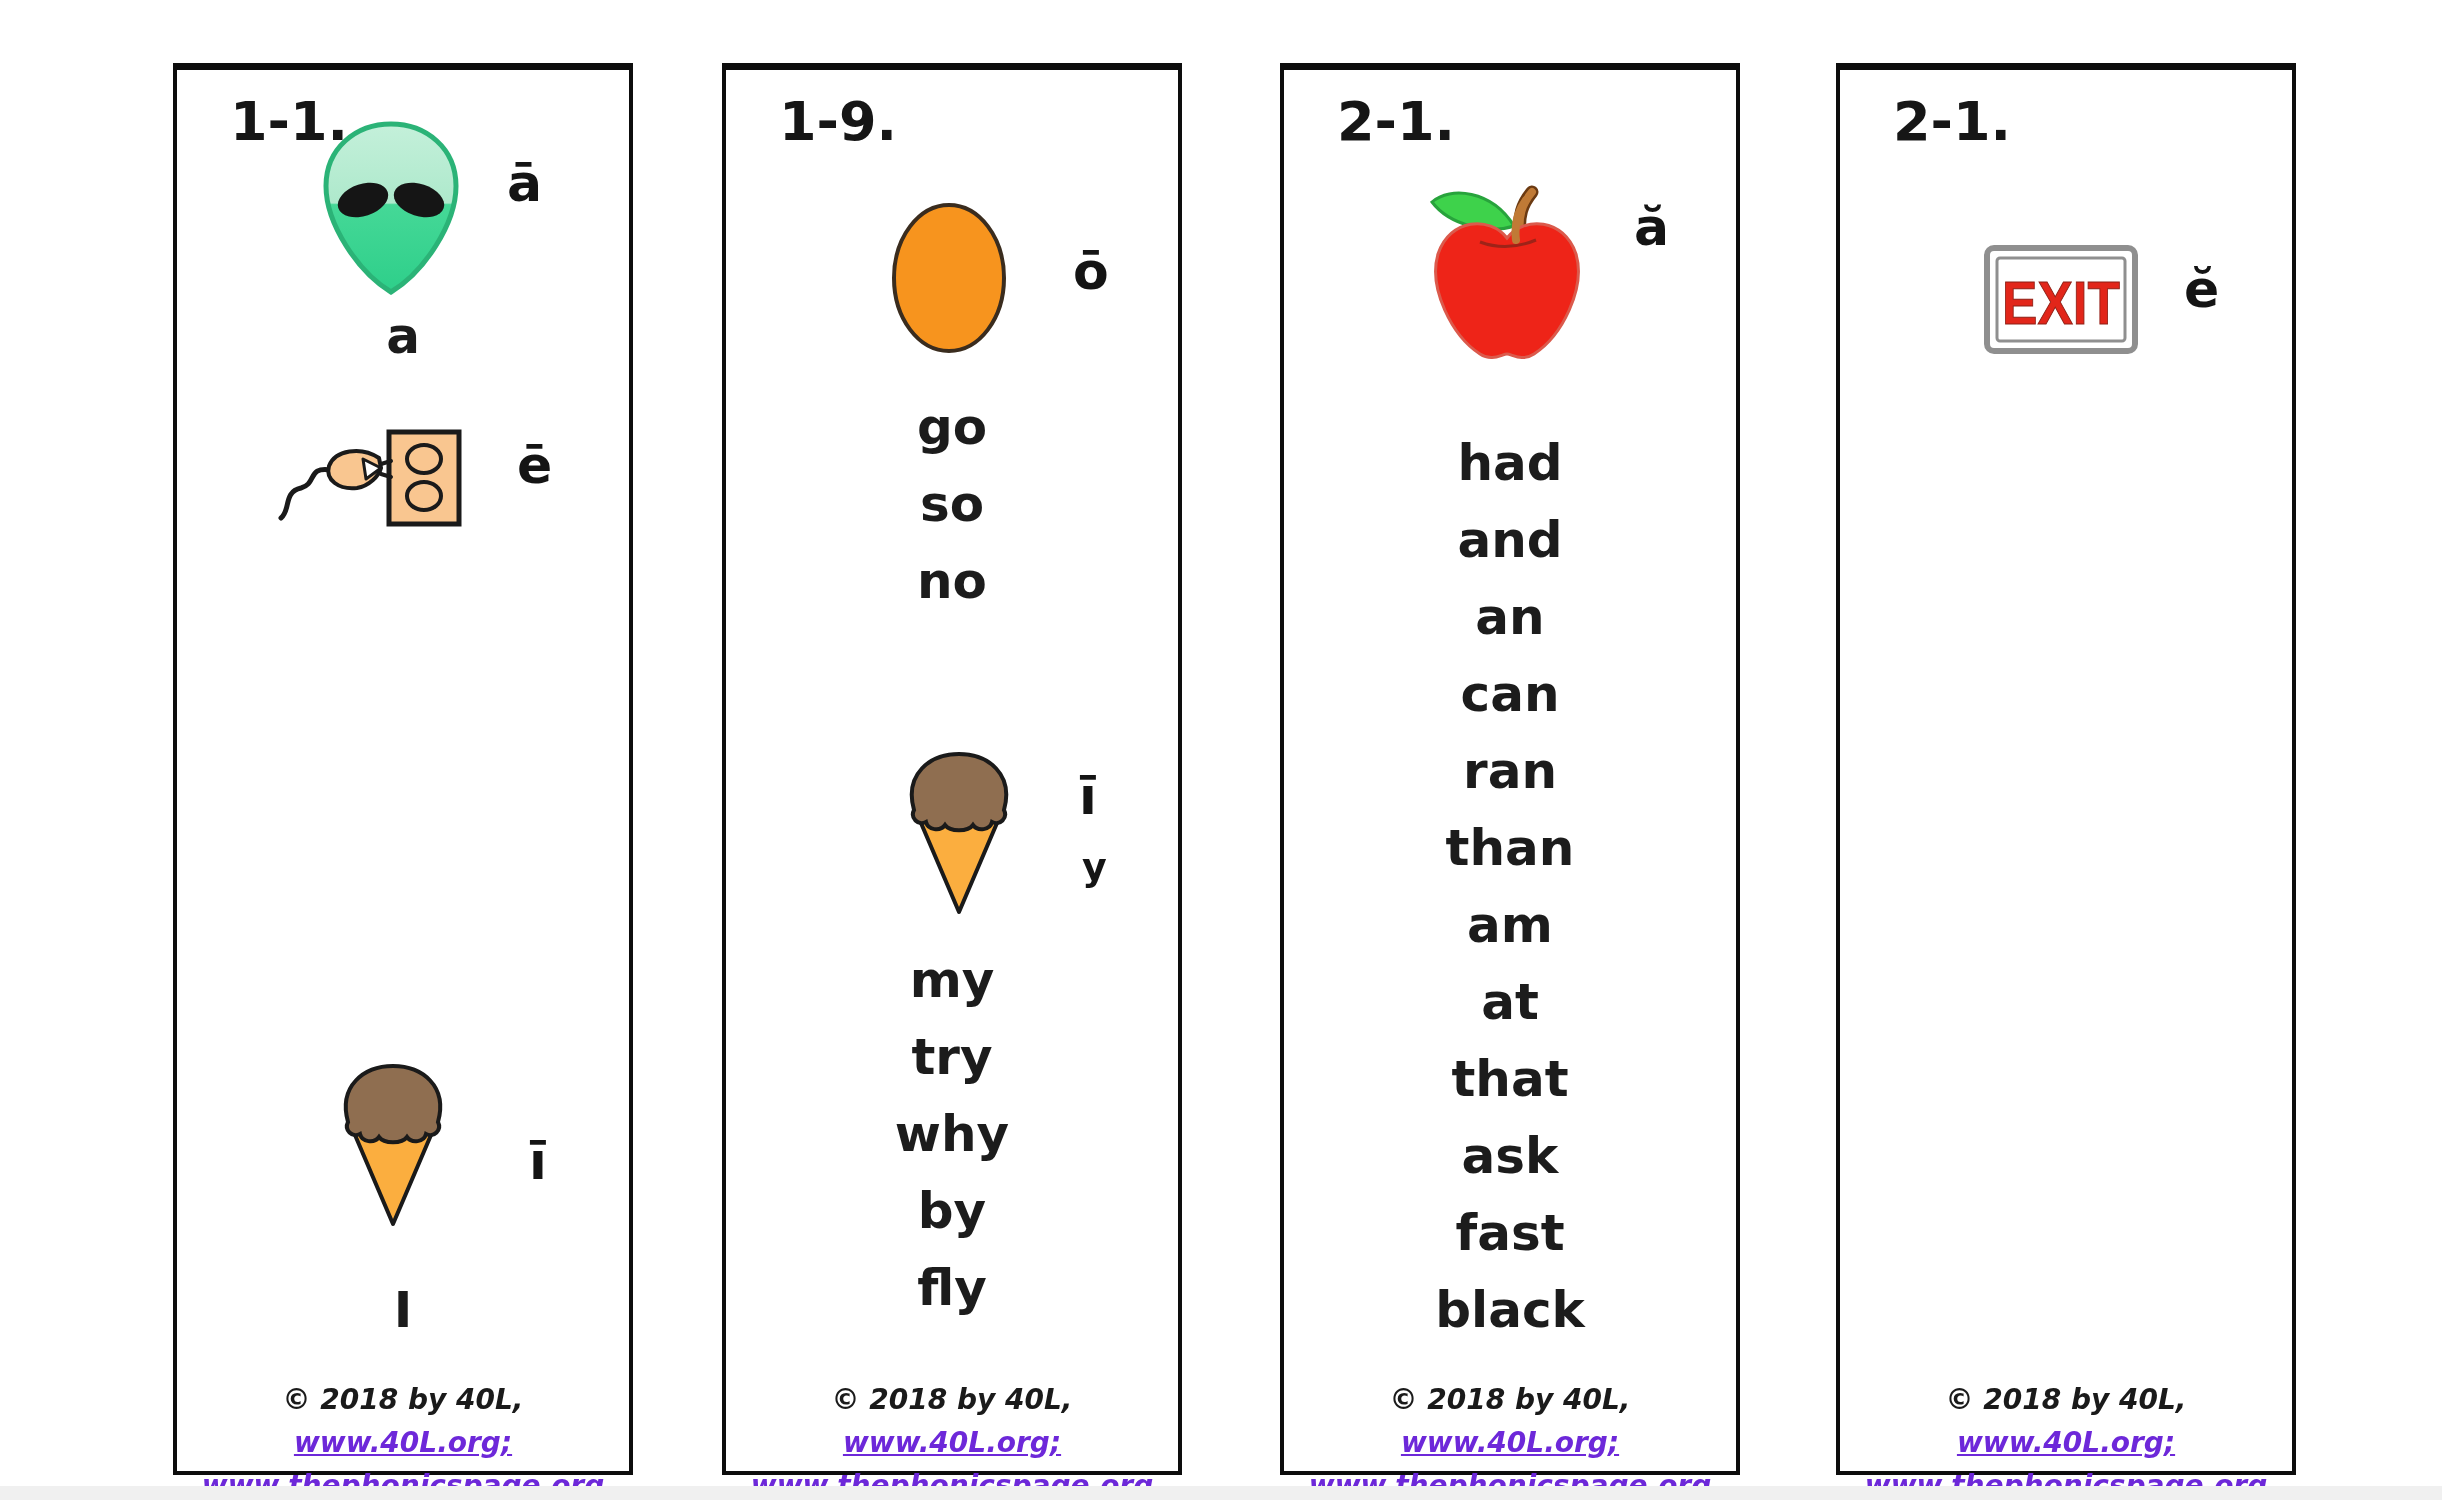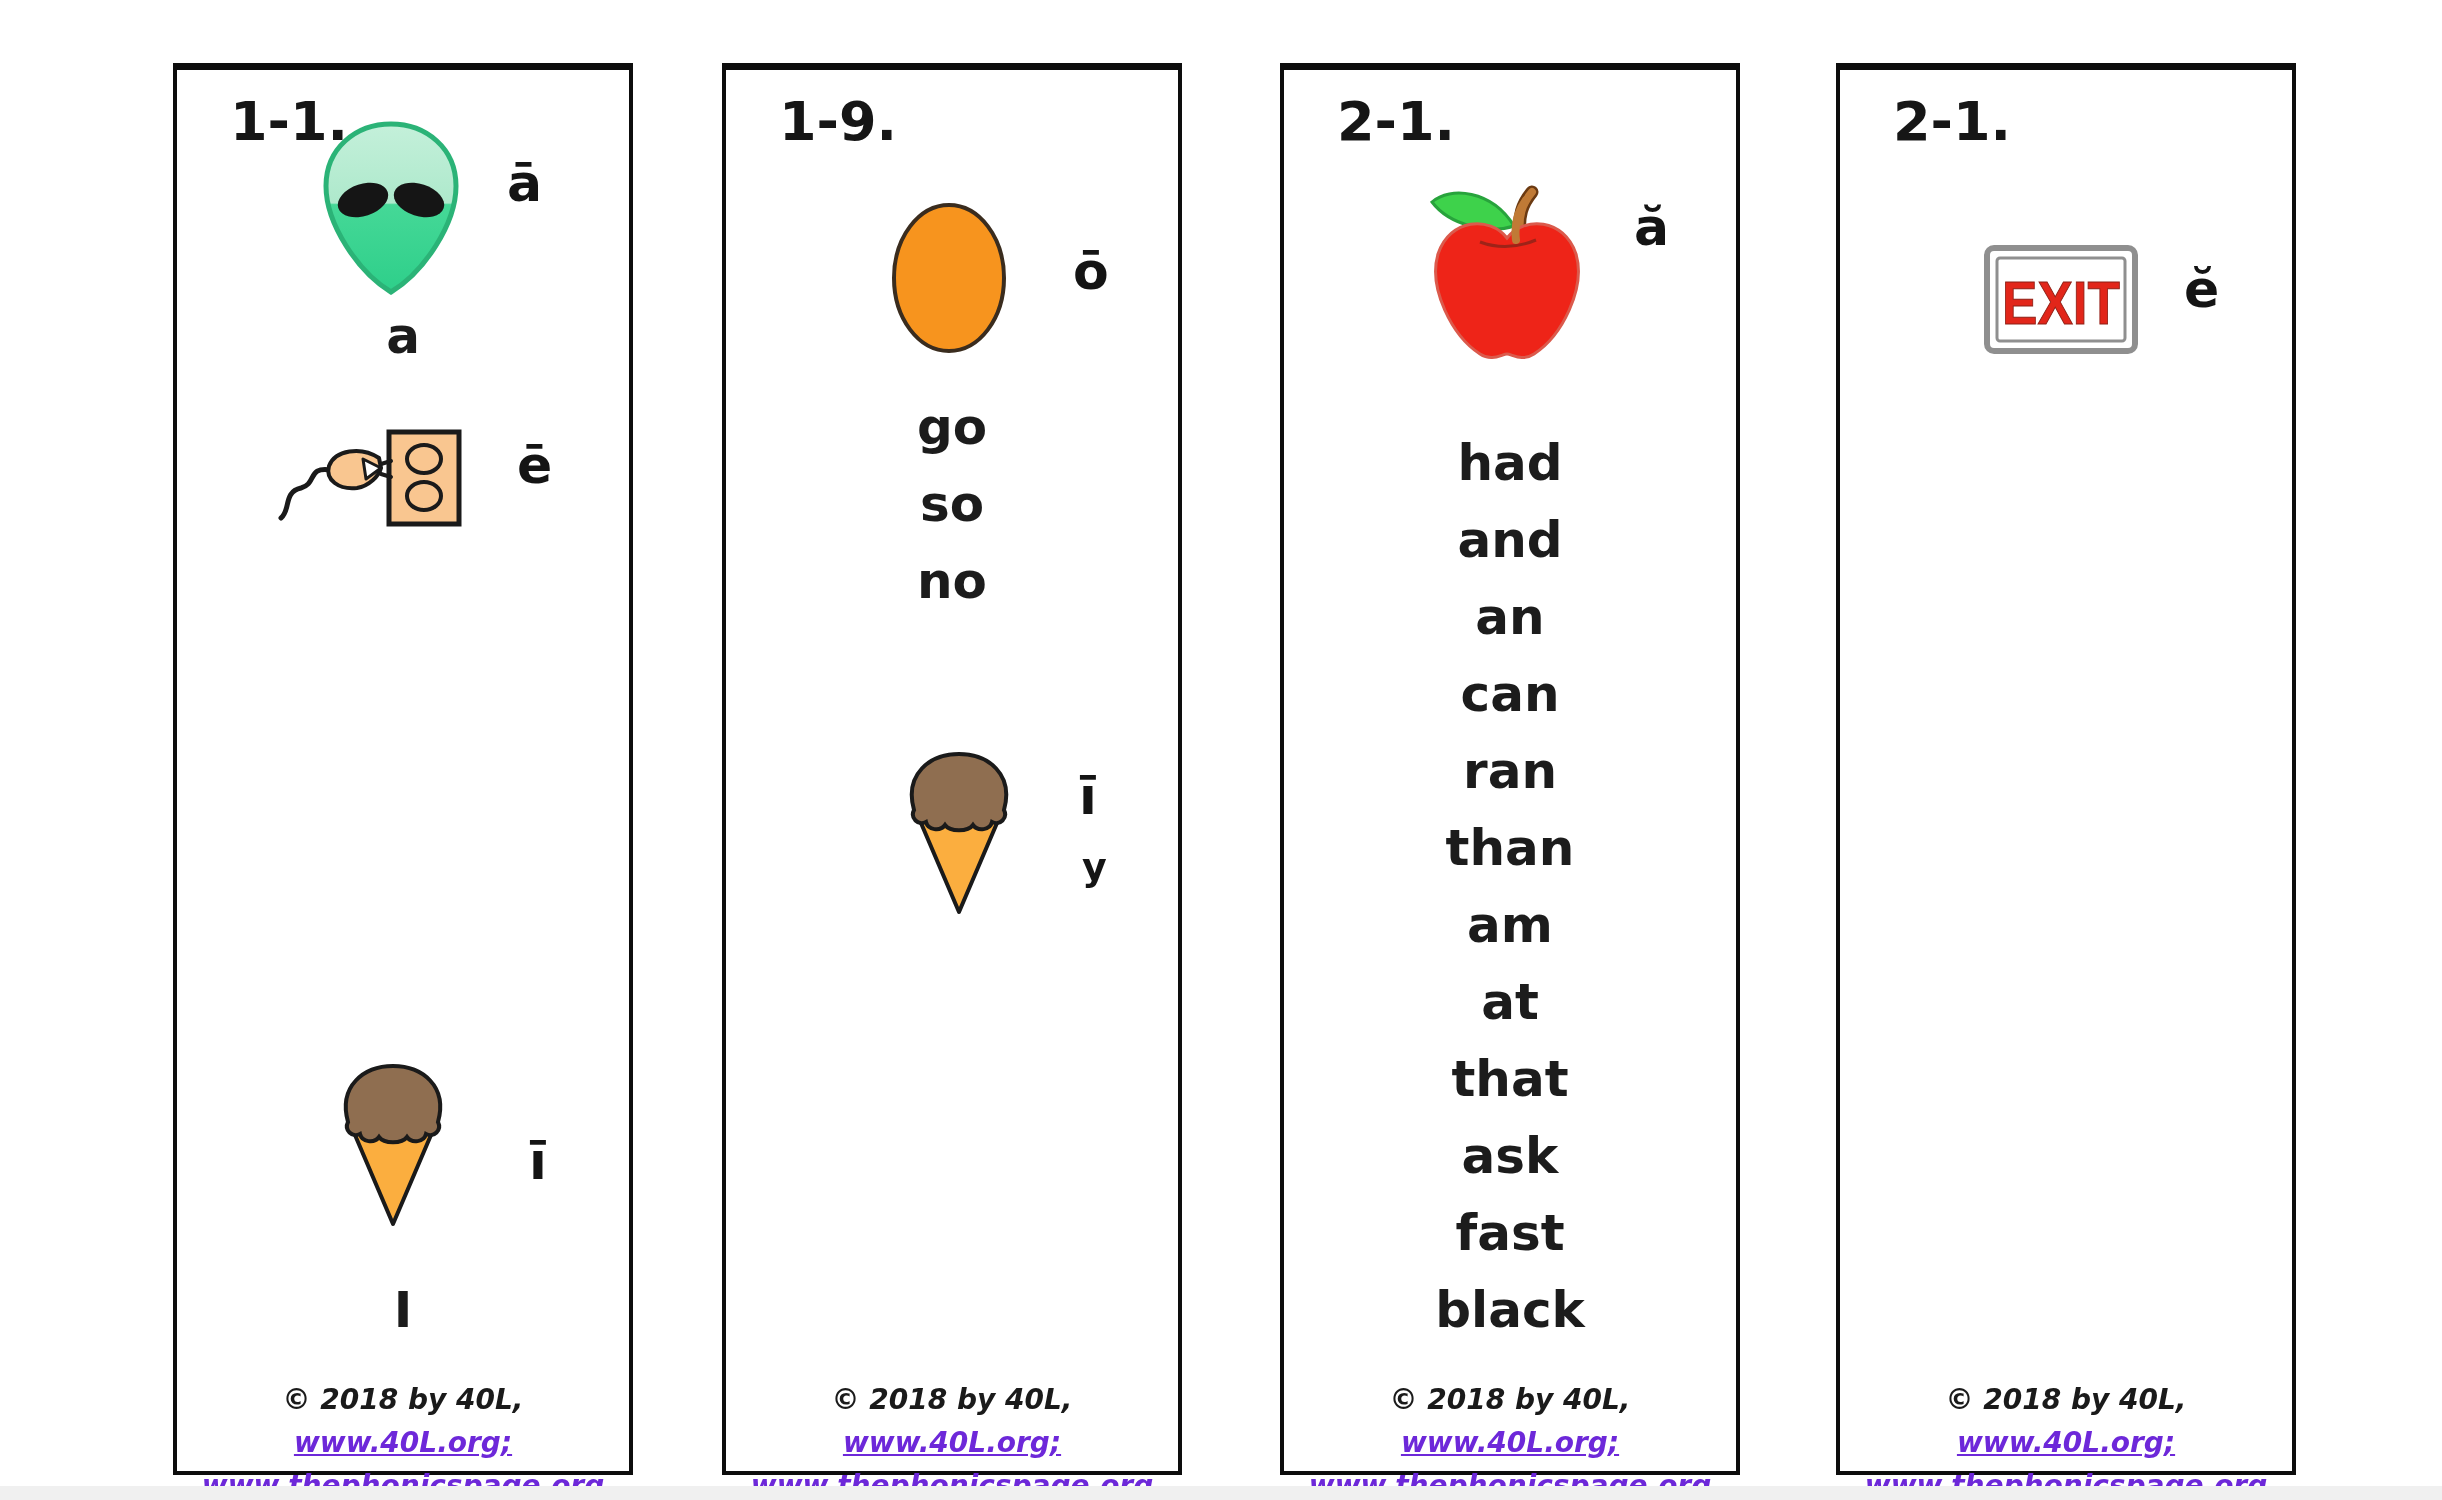--- a/index.html
+++ b/index.html
@@ -119,20 +119,25 @@
     <div class="words" style="top:319px;">go
 so
 no</div>
 
     <svg class="fig" style="left:170px;top:680px;" width="126" height="170" viewBox="0 0 126 170">
       <path d="M22 66 L63 162 L104 66 Z" fill="#fbae3f" stroke="#1a1a1a" stroke-width="4" stroke-linejoin="round"></path>
       <path d="M18 60 C8 24 34 4 63 4 C92 4 118 24 108 60 C112 68 104 76 96 72 C94 80 82 82 77 75 C72 82 54 82 49 75 C44 82 32 80 30 72 C22 76 14 68 18 60 Z" fill="#8f6e50" stroke="#1a1a1a" stroke-width="4"></path>
     </svg>
     <div class="sym" style="left:353px;top:697px;">ī</div>
     <div class="sym sym-small" style="left:356px;top:776px;">y</div>
+    <div class="words" style="top:872px;">my
+try
+why
+by
+fly</div>
 
     <div class="copyright">
       <span>© 2018 by 40L, </span><a class="cp-link">www.40L.org;</a><br>
       <a class="cp-link">www.thephonicspage.org</a>
     </div>
   </div>
 
   <div class="card card-3">
     <div class="card-label">2-1.</div>
 

